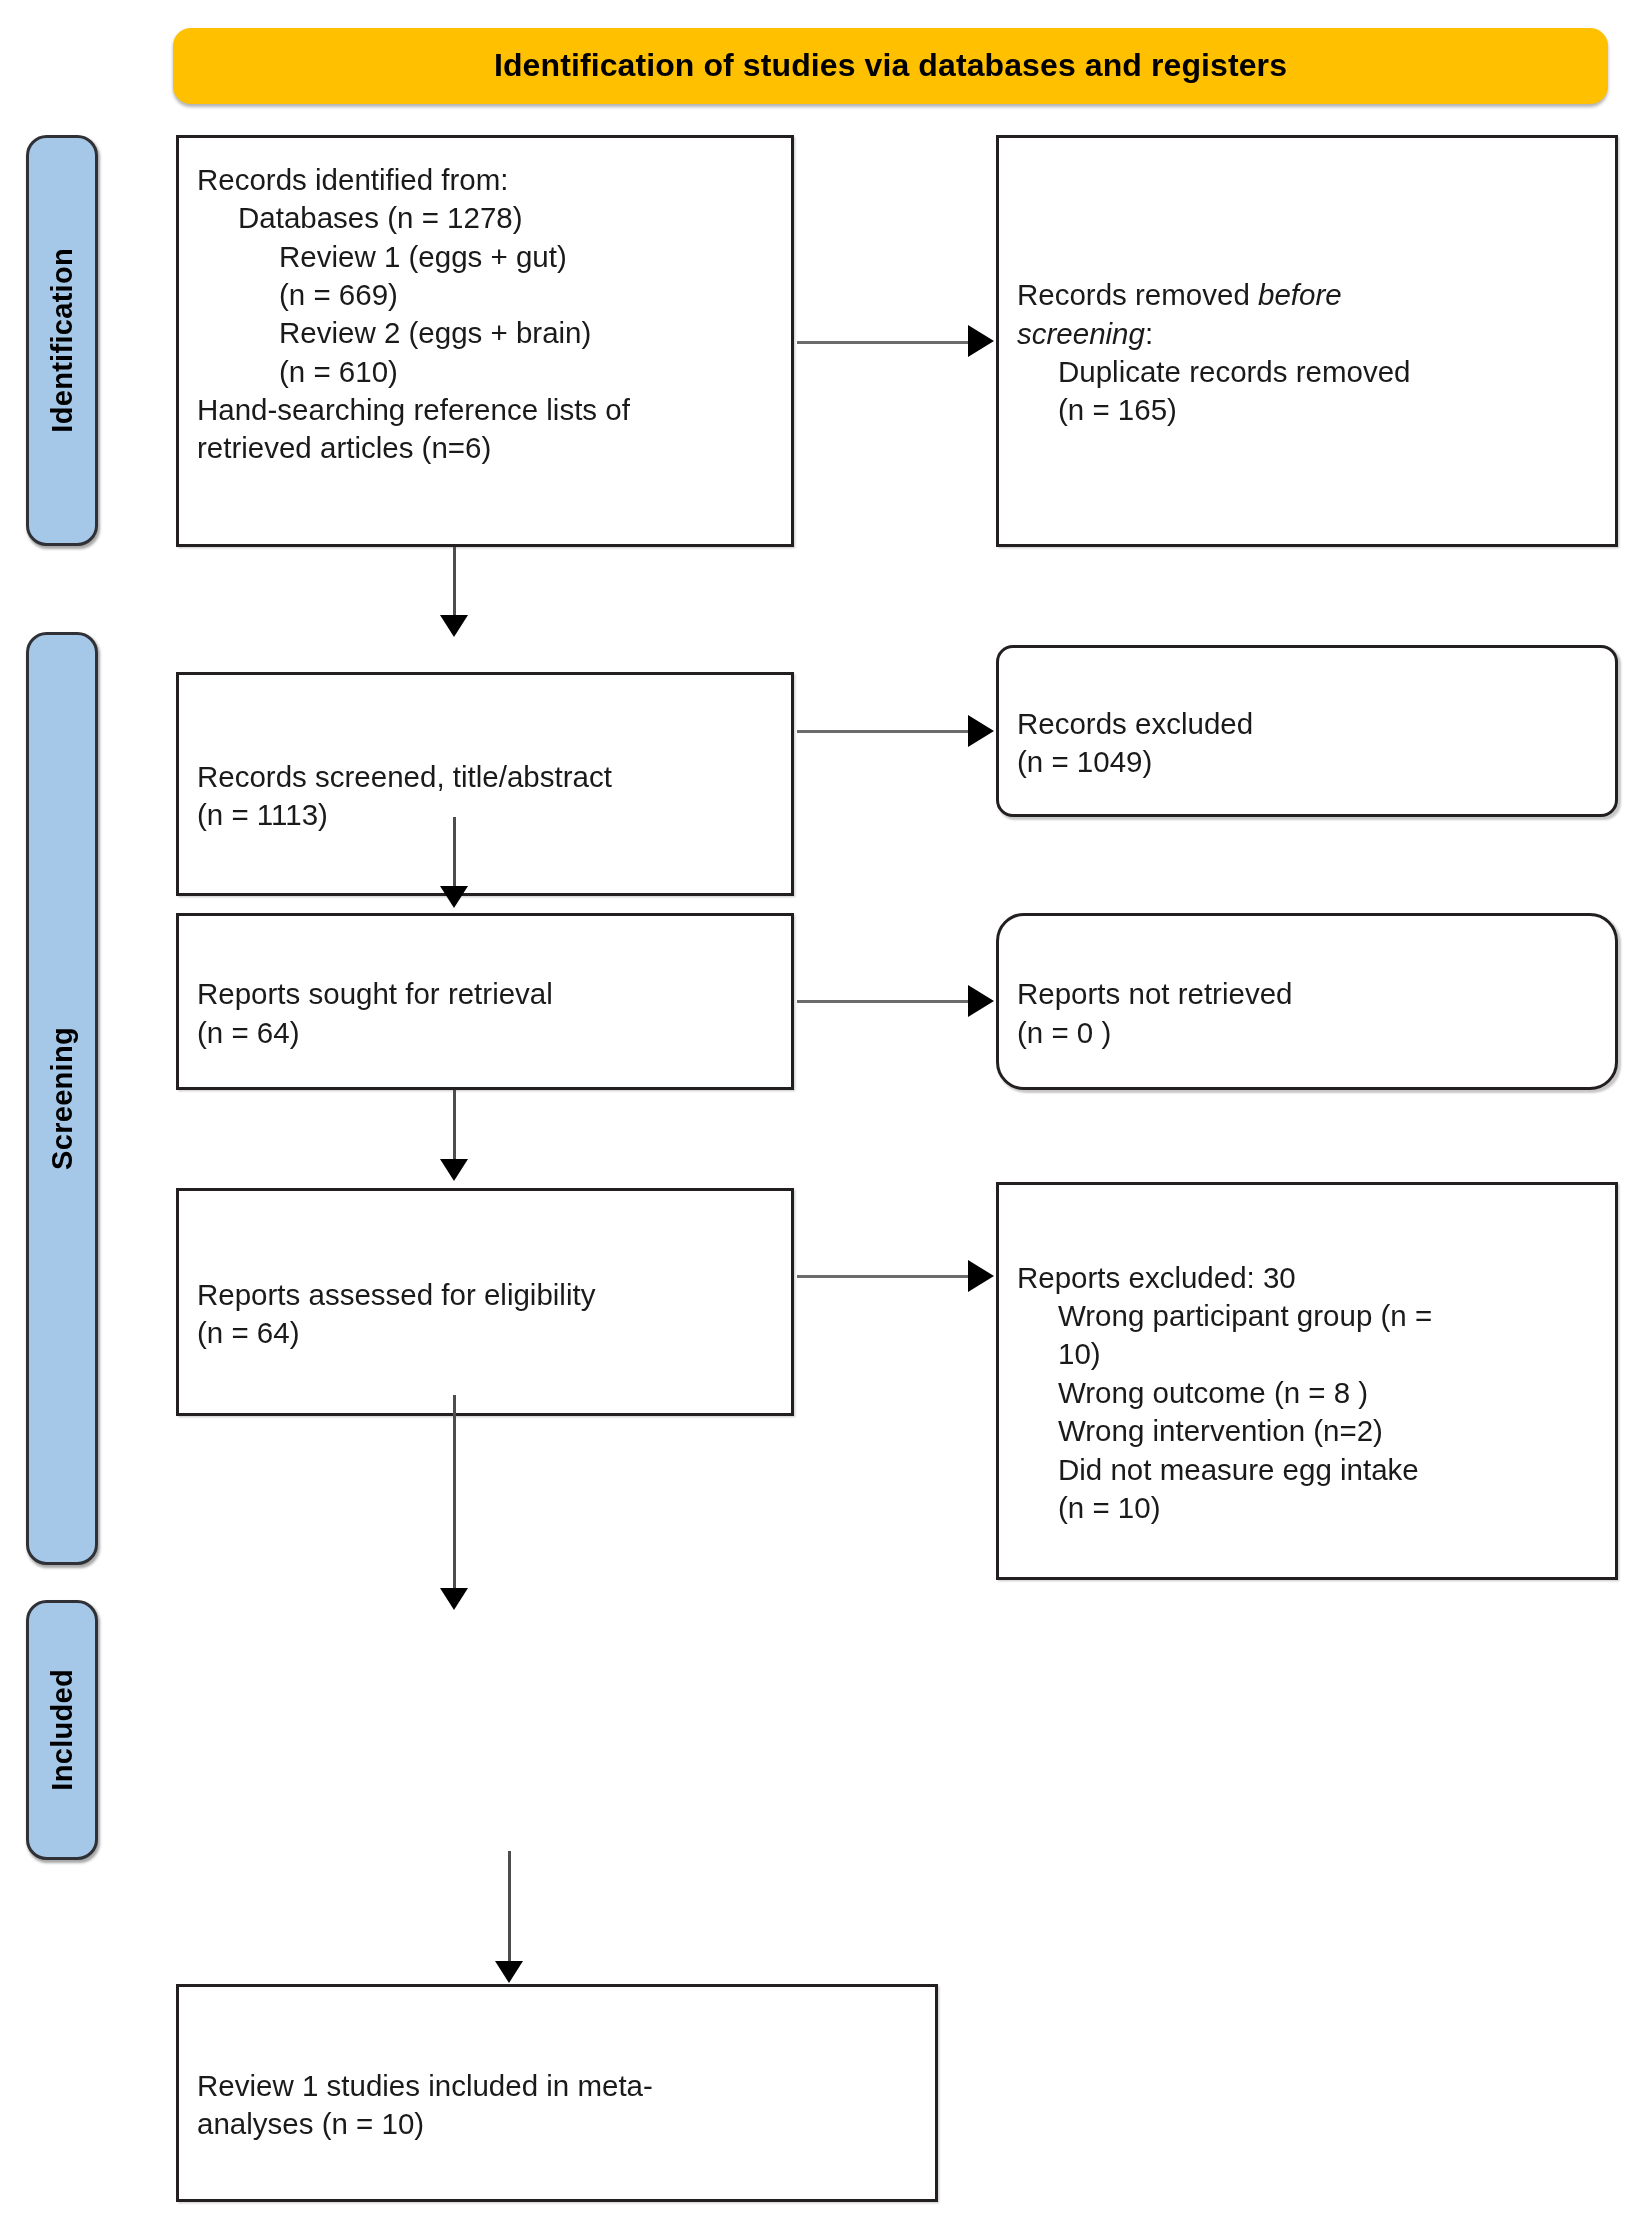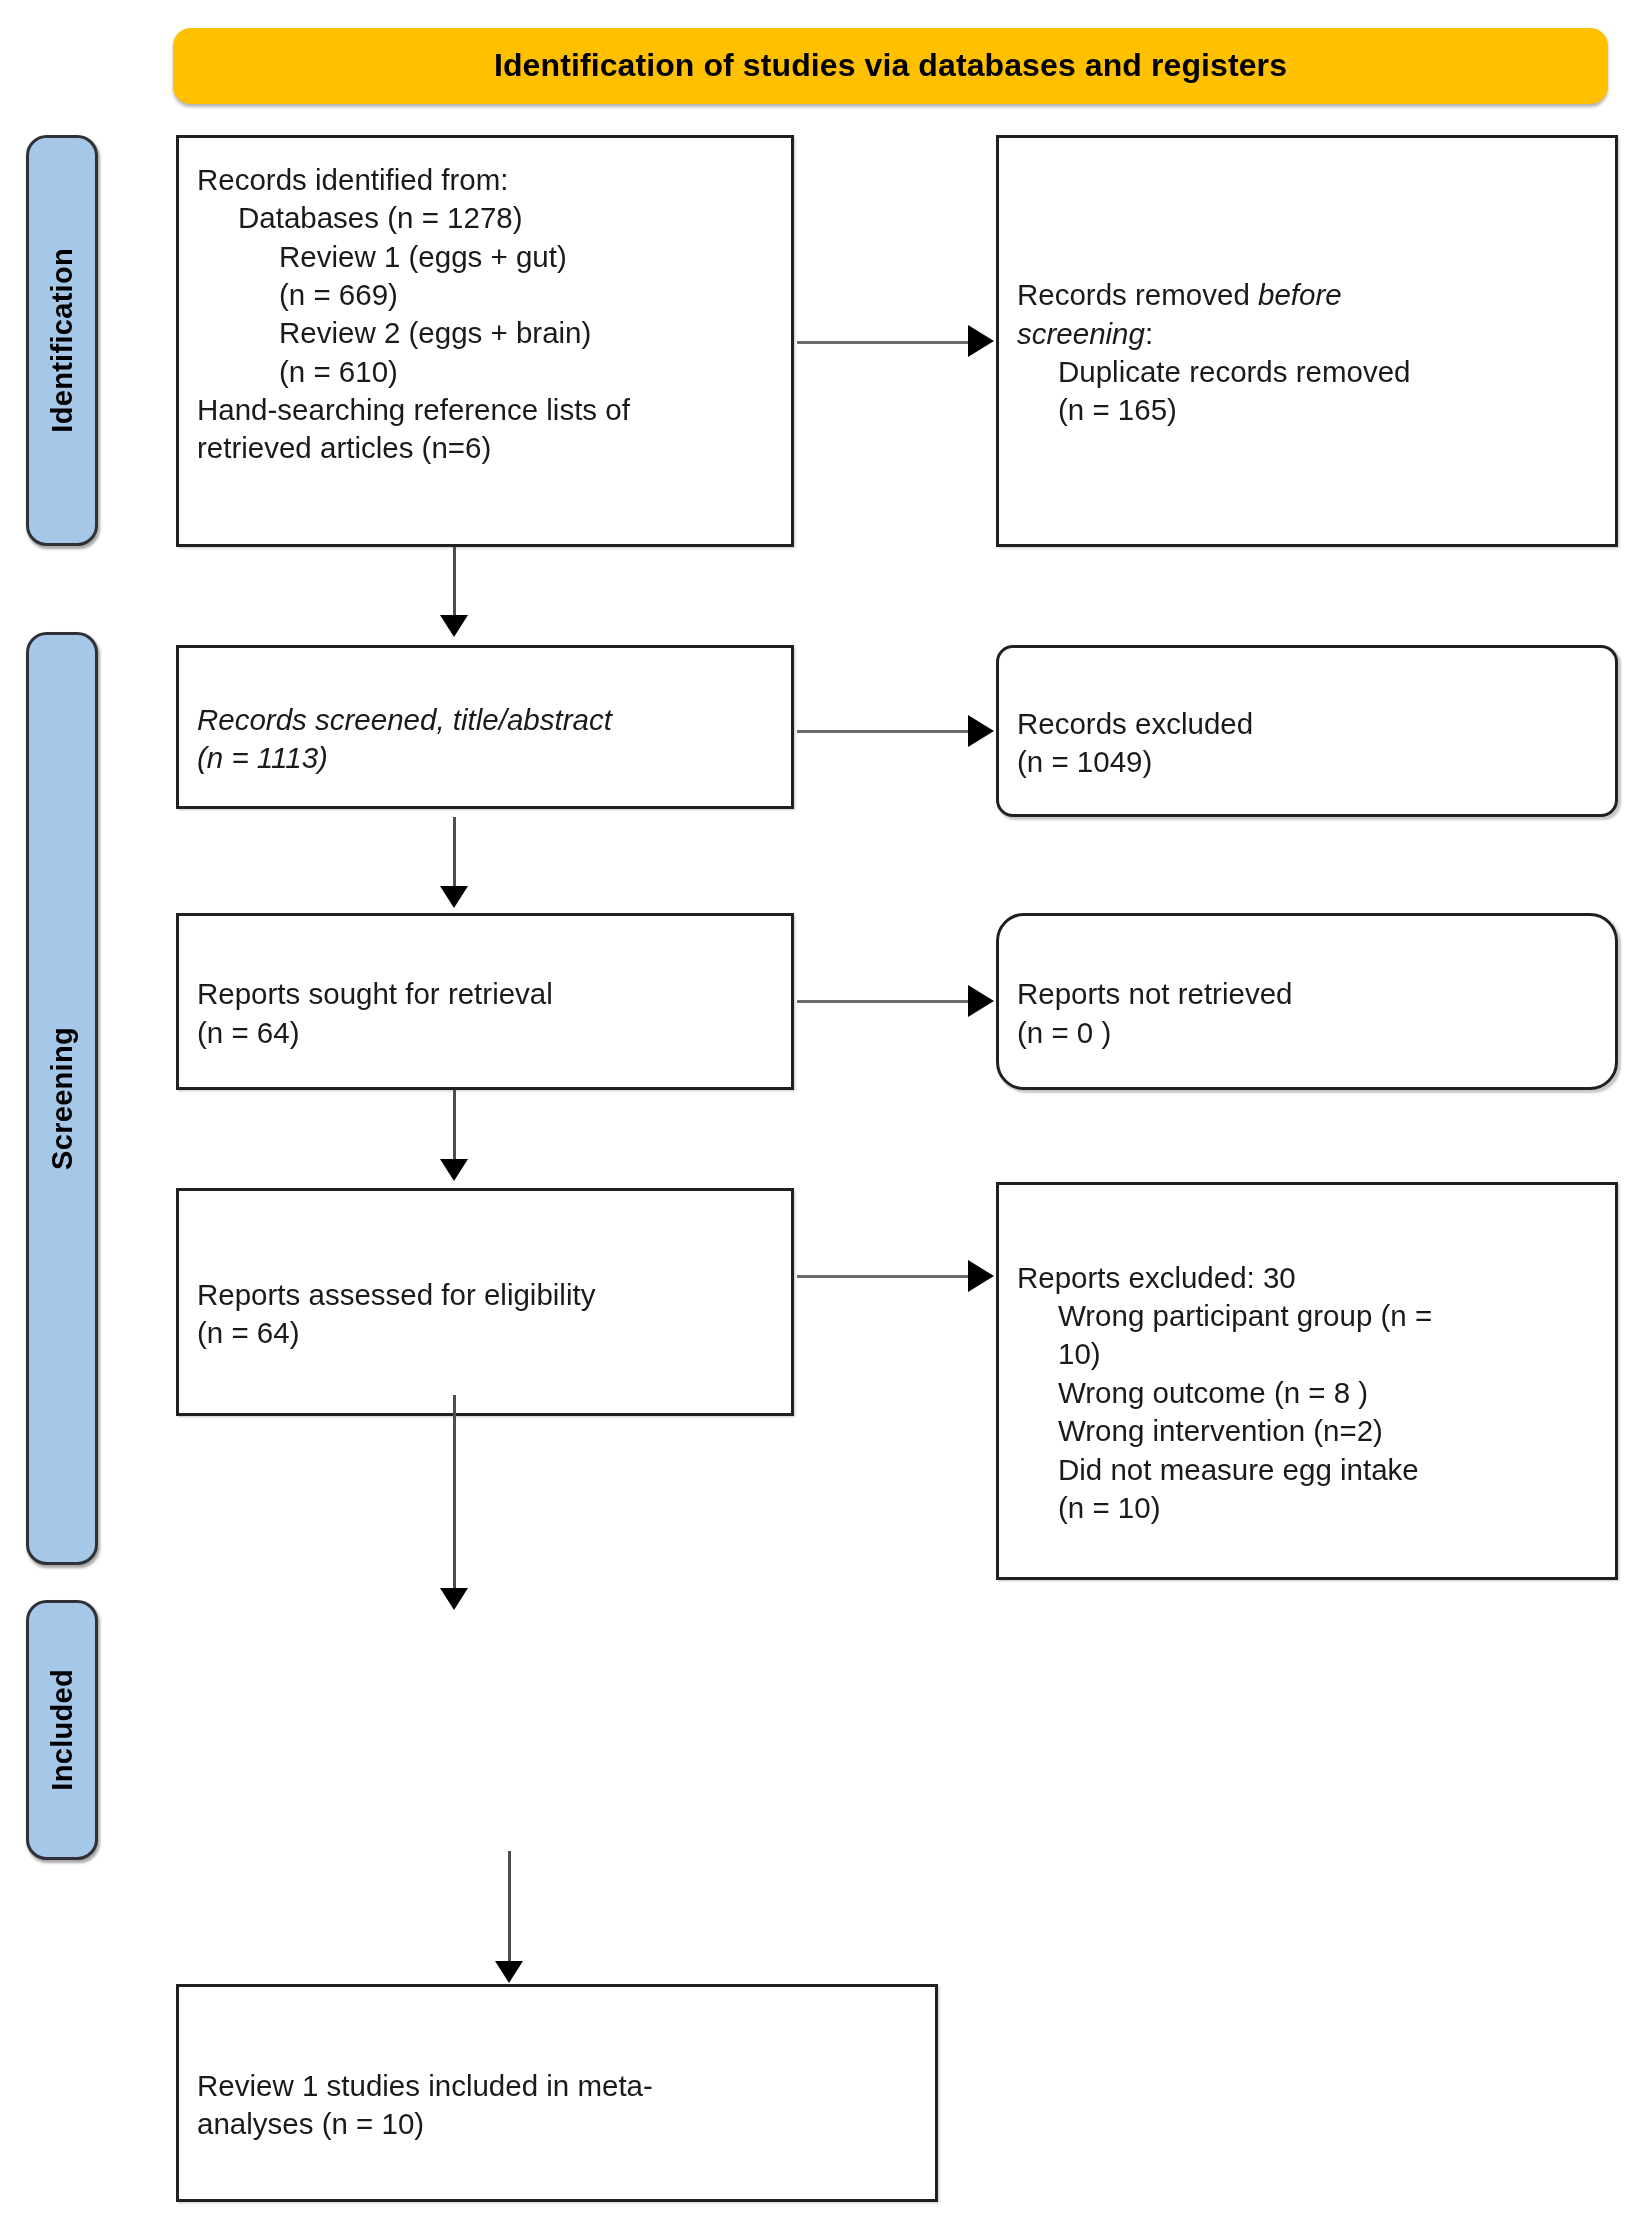--- a/index.html
+++ b/index.html
@@ -142,21 +142,21 @@
      Duplicate records removed
      (n = 165)</span></div>
   </div>
 
   <div class="conn-h" style="left:797px; top:341px; width:173px;"></div>
   <div class="arrow-right" style="left:968px; top:325px;"></div>
 
   <div class="conn-v" style="left:453px; top:547px; height:76px;"></div>
   <div class="arrow-down" style="left:440px; top:615px;"></div>
 
-  <div class="flow-box center-v" style="left:176px; top:645px; width:618px; height:164px;font-style:italic;">
+  <div class="flow-box center-v" style="left:176px; top:672px; width:618px; height:224px;">
     <div class="box-text">Records screened, title/abstract
 (n = 1113)</div>
   </div>
   <div class="flow-box center-v" style="left:996px; top:645px; width:622px; height:172px;border-radius:17px;">
     <div class="box-text">Records excluded
 (n = 1049)</div>
   </div>
   <div class="conn-h" style="left:797px; top:730px; width:173px;"></div>
   <div class="arrow-right" style="left:968px; top:715px;"></div>
 

